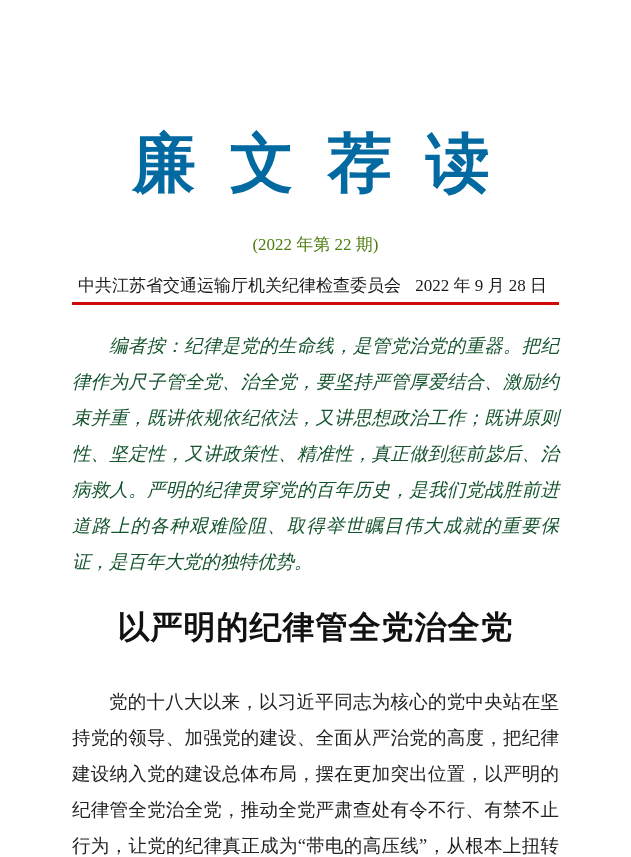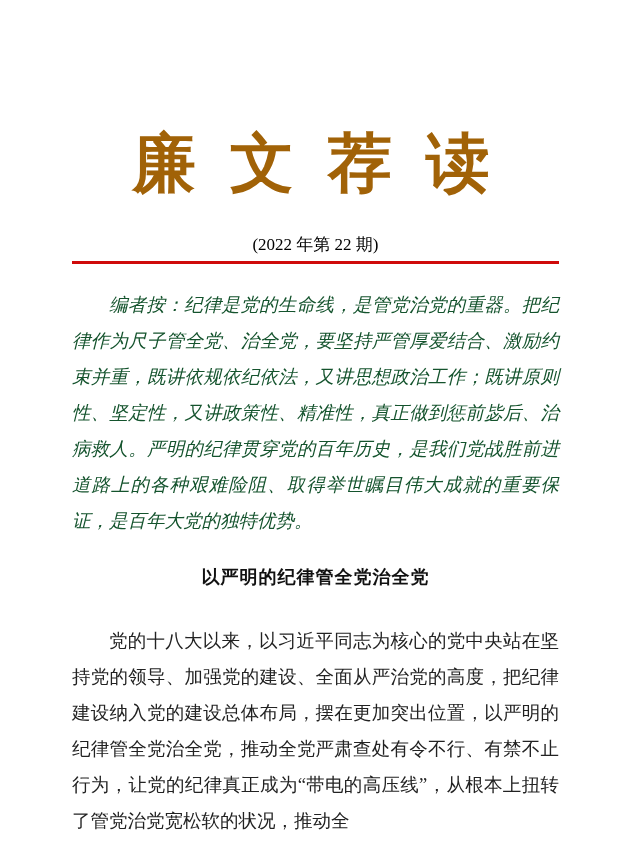--- a/index.html
+++ b/index.html
@@ -25,21 +25,21 @@
     line-height: 1.2;
     font-weight: bold;
     letter-spacing: 9px;
     color: #e8170d;
     white-space: nowrap;
   }
   .issue-line {
     margin-top: 30px;
     text-align: center;
     font-size: 17px;
-    color: #000000;
+    color: #4d7c0f;
   }
   .header-row {
     margin-top: 18px;
     display: flex;
     justify-content: space-between;
     align-items: baseline;
     font-size: 17px;
     padding-left: 6px;
     padding-right: 12px;
     color: #1c1c1c;
@@ -55,43 +55,47 @@
     font-size: 18.5px;
     line-height: 36px;
     text-align: justify;
     text-indent: 2em;
     font-style: italic;
     color: #14532d;
   }
   .article-title {
     margin-top: 26px;
     text-align: center;
-    font-size: 18px;
+    font-size: 32px;
     font-weight: bold;
     color: #111111;
     letter-spacing: 1px;
   }
   .article-body {
     margin-top: 34px;
     font-size: 18.5px;
     line-height: 36px;
     text-align: justify;
     text-indent: 2em;
     color: #222222;
   }
 </style>
 </head>
 <body>
 
 <div class="page">
 
-  <div class="doc-title" style="color: #a16207; font-family: Liberation Serif, serif;">廉 文 荐 读</div>
+  <div class="doc-title" style="color: #0369a1; font-family: Liberation Serif, serif;">廉 文 荐 读</div>
 
   <div class="issue-line">(2022 年第 22 期)</div>
 
+  <div class="header-row">
+    <span>中共江苏省交通运输厅机关纪律检查委员会</span>
+    <span>2022 年 9 月 28 日</span>
+  </div>
 
   <div class="red-rule" style="background: rgb(207, 10, 10);"></div>
 
   <p class="editor-note">编者按：纪律是党的生命线，是管党治党的重器。把纪律作为尺子管全党、治全党，要坚持严管厚爱结合、激励约束并重，既讲依规依纪依法，又讲思想政治工作；既讲原则性、坚定性，又讲政策性、精准性，真正做到惩前毖后、治病救人。严明的纪律贯穿党的百年历史，是我们党战胜前进道路上的各种艰难险阻、取得举世瞩目伟大成就的重要保证，是百年大党的独特优势。</p>
 
   <h1 class="article-title">以严明的纪律管全党治全党</h1>
 
   <p class="article-body">党的十八大以来，以习近平同志为核心的党中央站在坚持党的领导、加强党的建设、全面从严治党的高度，把纪律建设纳入党的建设总体布局，摆在更加突出位置，以严明的纪律管全党治全党，推动全党严肃查处有令不行、有禁不止行为，让党的纪律真正成为“带电的高压线”，从根本上扭转了管党治党宽松软的状况，推动全</p>
 
 </div>

